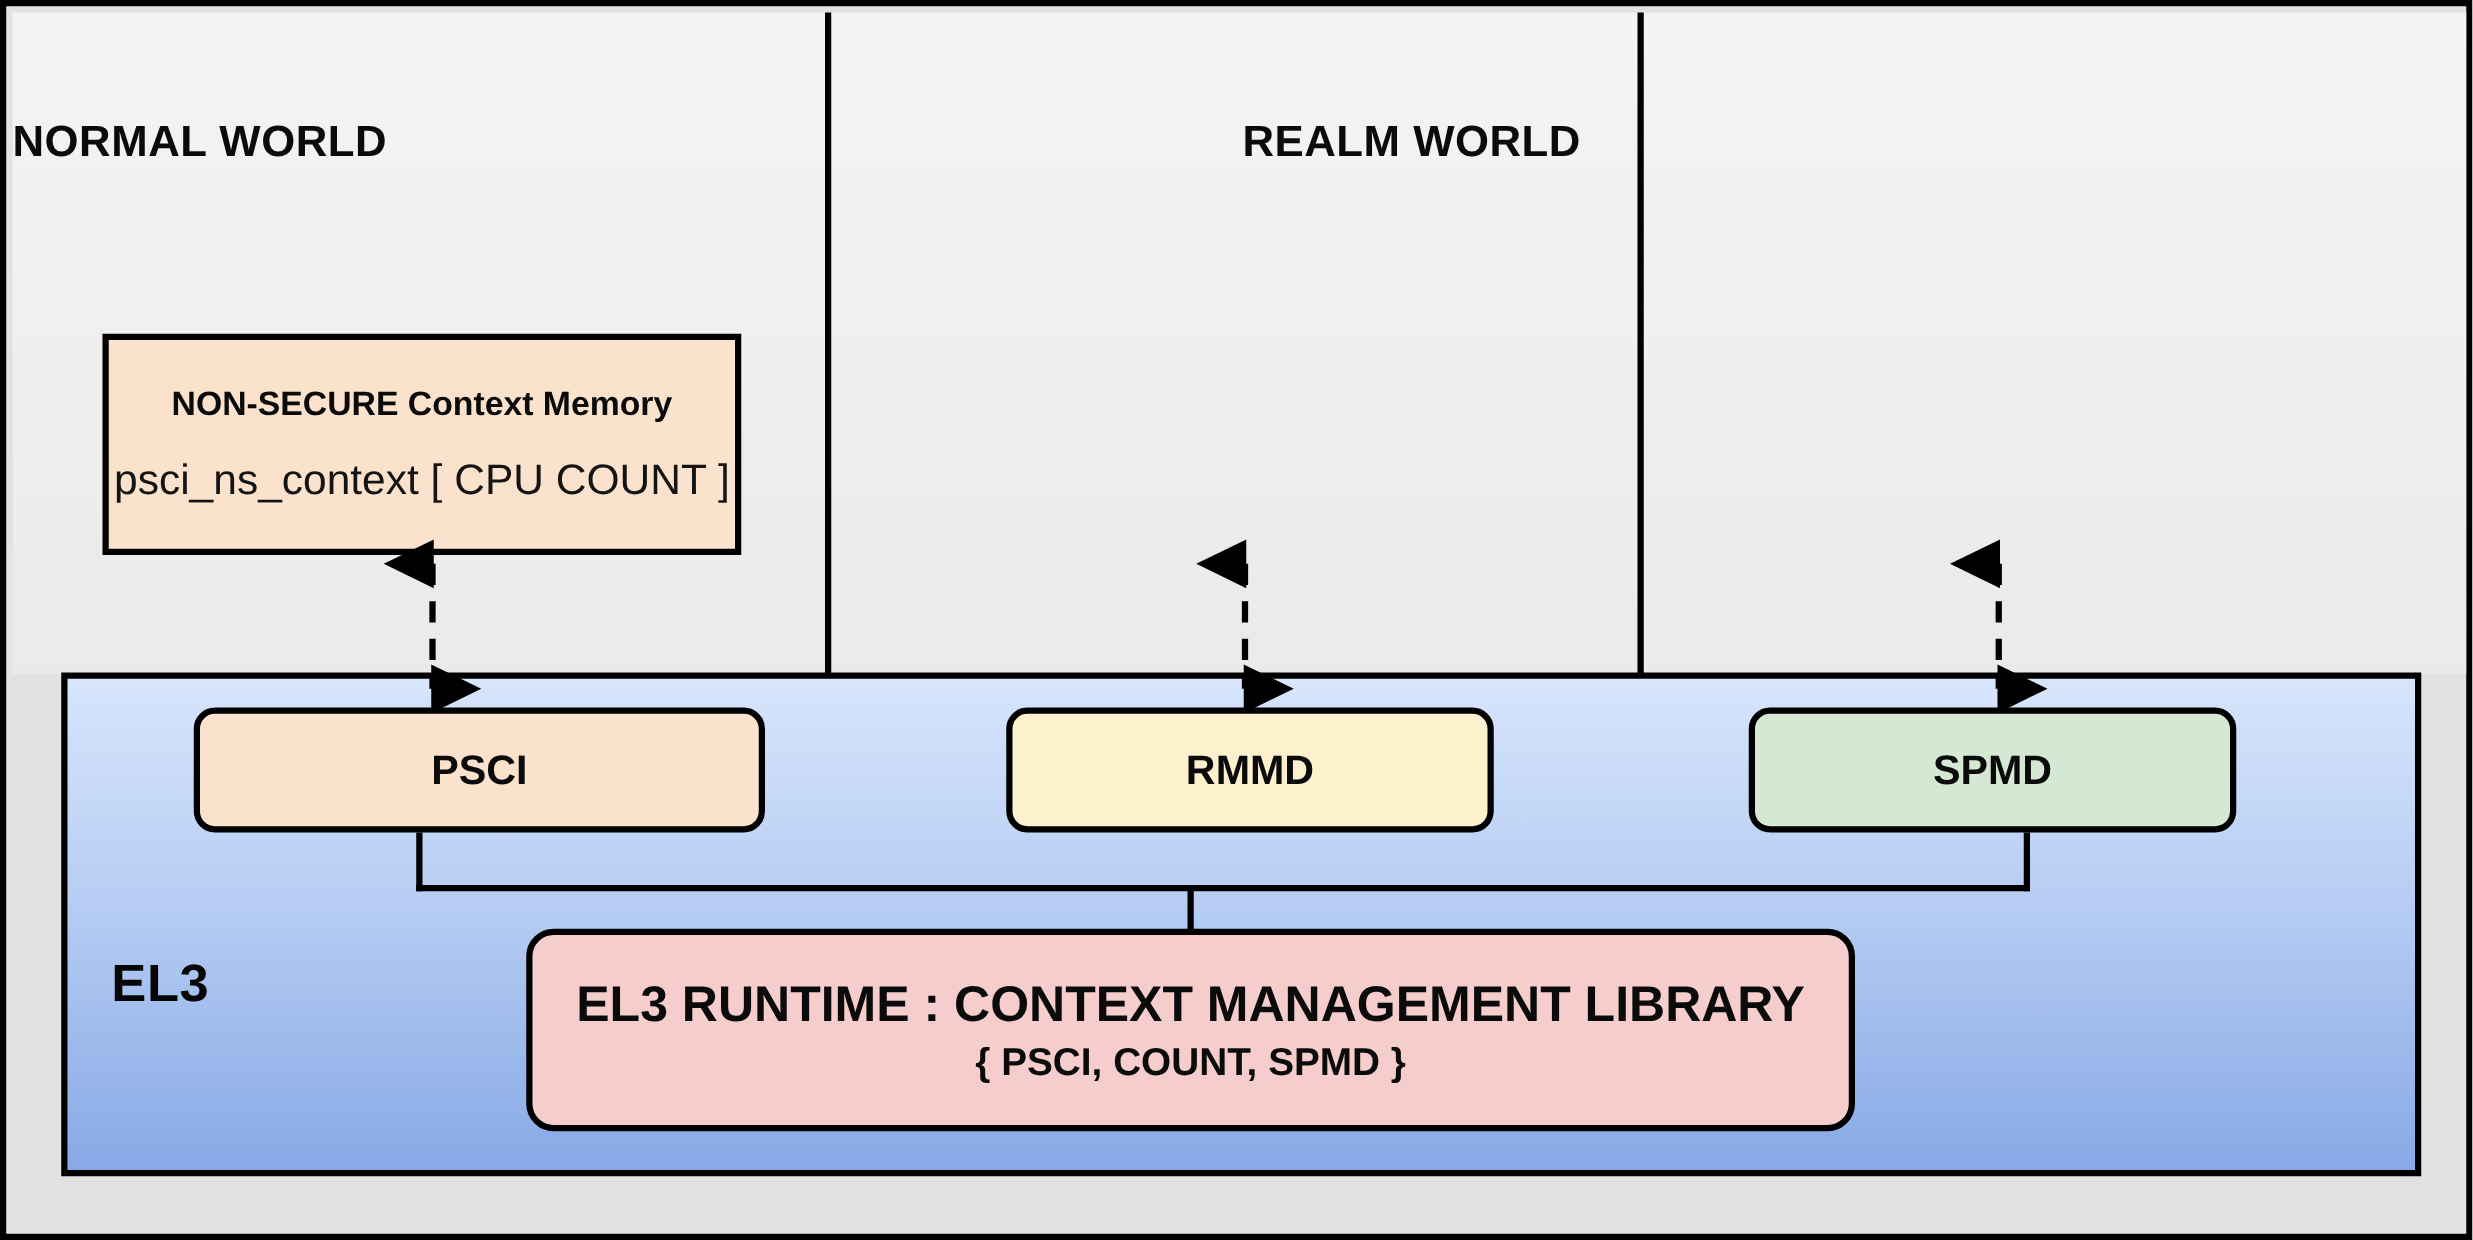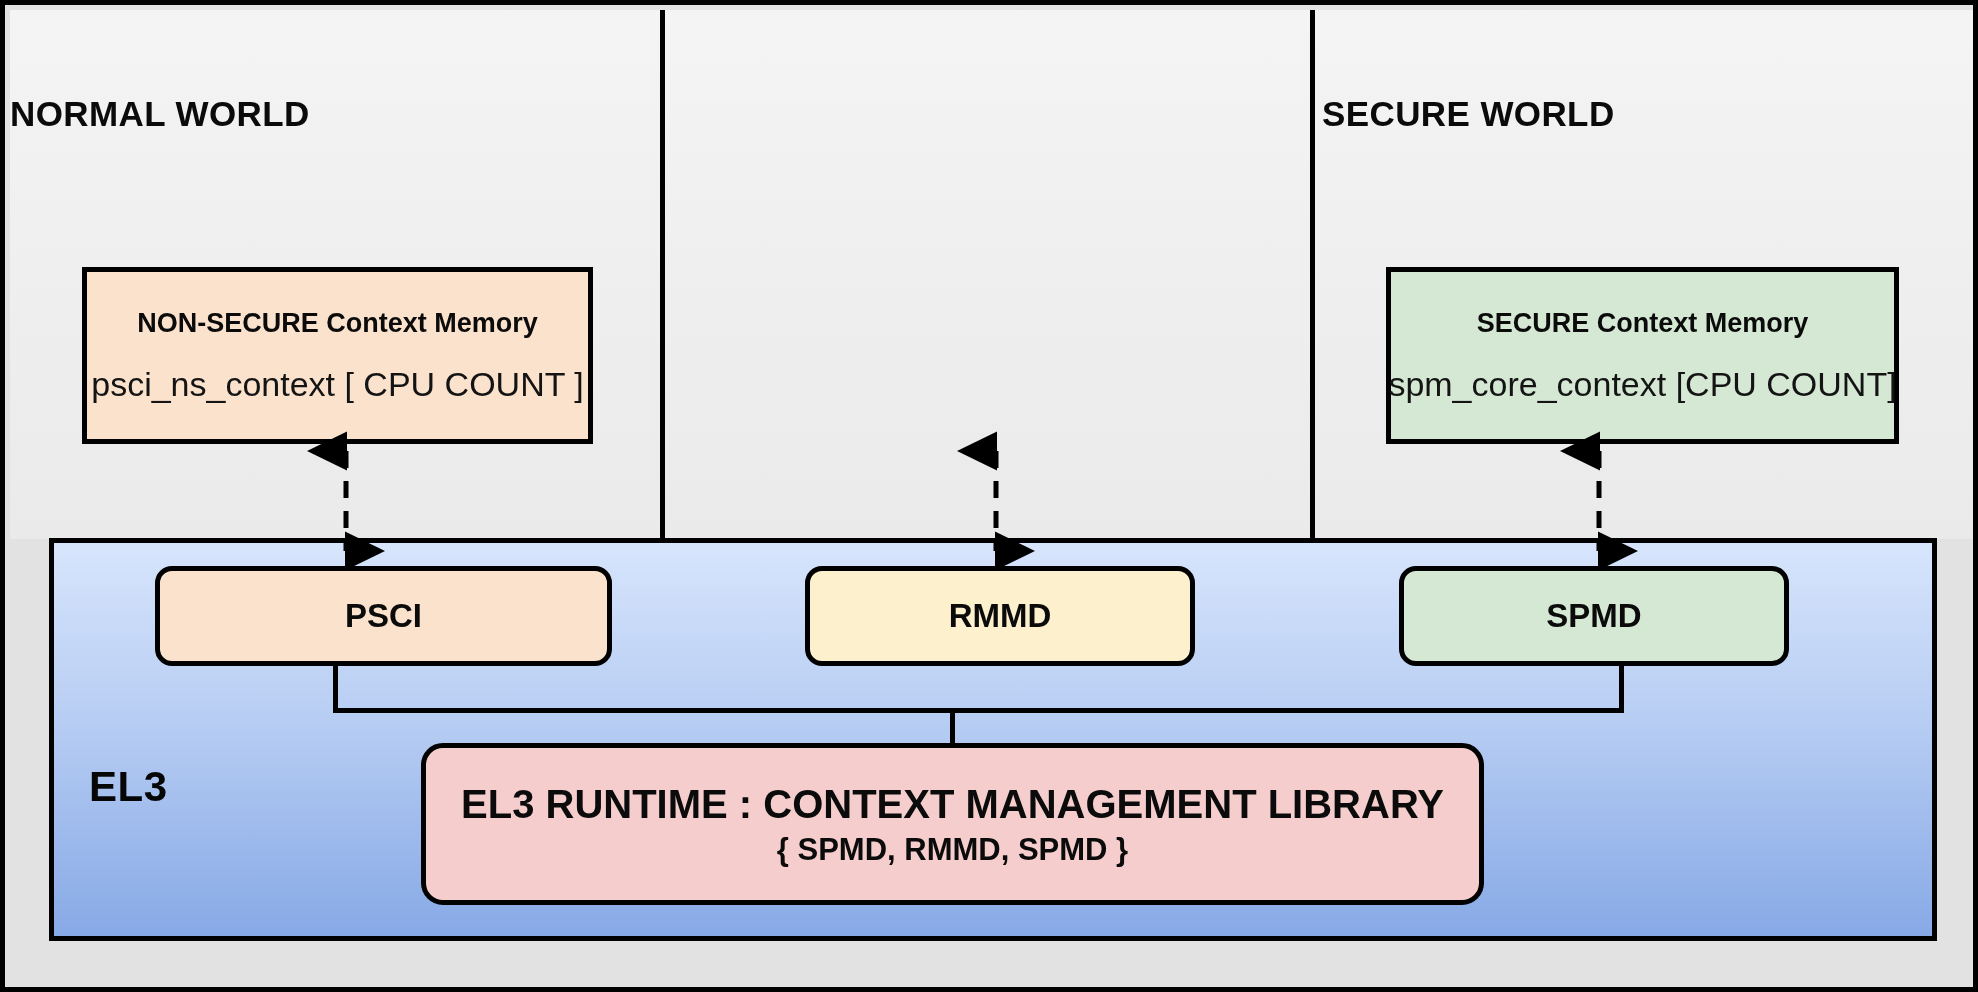--- a/index.html
+++ b/index.html
@@ -179,52 +179,46 @@
       <div class="world-title">NORMAL WORLD</div>
       <div class="ctx-box" id="ctx-box-ns">
         <div class="ctx-title">NON-SECURE Context Memory</div>
         <div class="ctx-sub">psci_ns_context  [ CPU COUNT ]</div>
       </div>
     </div>
 
     <div class="world-divider" style="left:650px;"></div>
 
     <div class="world-panel">
+      <div class="world-title">REALM WORLD</div>
     </div>
 
     <div class="world-divider" style="left:1300px;"></div>
 
-    <div class="world-panel">
-      <div class="world-title">SECURE WORLD</div>
-      <div class="ctx-box" id="ctx-box-sec">
-        <div class="ctx-title">SECURE Context Memory</div>
-        <div class="ctx-sub">spm_core_context  [CPU COUNT]</div>
-      </div>
-    </div>
 
   </div>
 
   <div id="el3-panel">
 
     <div id="el3-label">EL3</div>
 
     <div class="dispatcher" id="disp-psci">PSCI</div>
 
     <div class="dispatcher" id="disp-rmmd">RMMD</div>
 
     <div class="dispatcher" id="disp-spmd">SPMD</div>
 
     <div class="bus-seg" id="bus-psci-stub"></div>
     <div class="bus-seg" id="bus-spmd-stub"></div>
     <div class="bus-seg" id="bus-horiz"></div>
     <div class="bus-seg" id="bus-drop"></div>
 
     <div id="el3-runtime">
       <div class="rt-line1">EL3 RUNTIME : CONTEXT MANAGEMENT LIBRARY</div>
-      <div class="rt-line2">{ SPMD, RMMD, SPMD }</div>
+      <div class="rt-line2">{ PSCI, COUNT, SPMD }</div>
     </div>
   </div>
 
   <svg id="arrow-layer" viewBox="0 0 1978 992">
     <defs>
       <marker id="arrowUp" markerWidth="9" markerHeight="9" refX="4.5" refY="8.4" orient="auto-start-reverse" markerUnits="strokeWidth">
         <path d="M4.5,0.6 L8.4,8.6 L0.6,8.6 Z" fill="#000000"></path>
       </marker>
       <marker id="arrowDown" markerWidth="9" markerHeight="9" refX="4.5" refY="8.4" orient="auto" markerUnits="strokeWidth">
         <path d="M4.5,0.6 L8.4,8.6 L0.6,8.6 Z" fill="#000000"></path>

